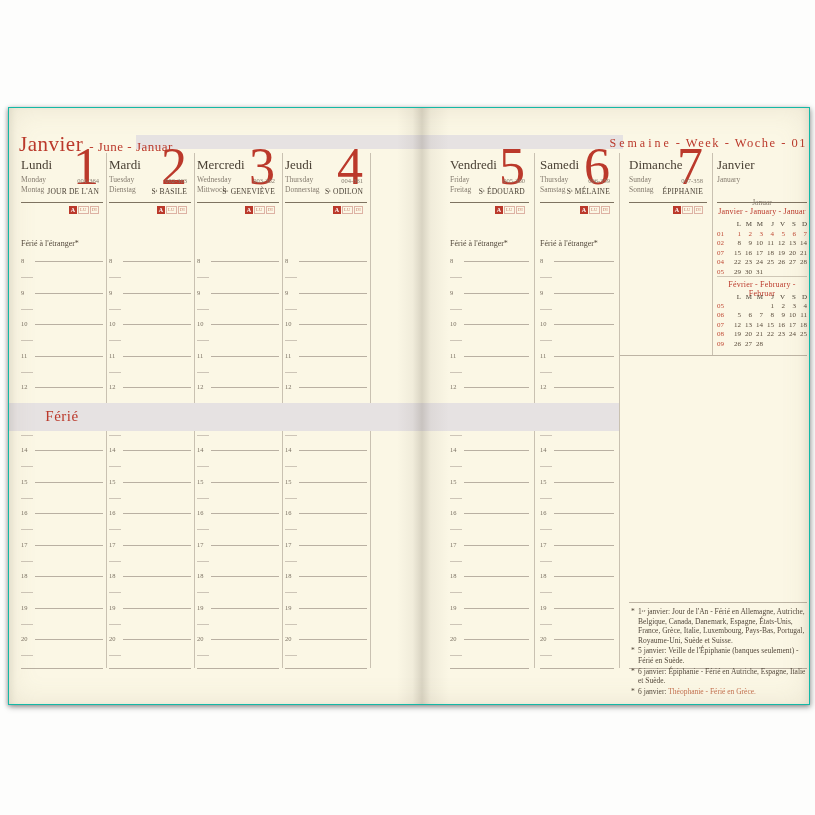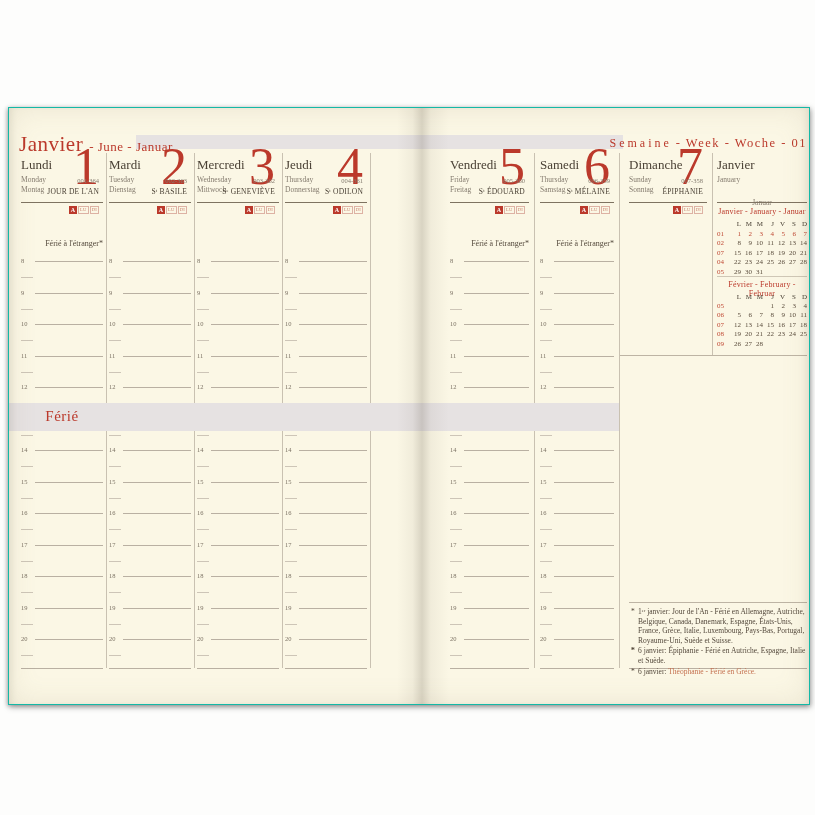--- a/index.html
+++ b/index.html
@@ -21,21 +21,21 @@
   .day-sub{font-size:7.5px;color:#857c6f;}
   .big-num{font-size:52px;line-height:1;color:#bb392b;text-align:right;}
   .day-count{font-size:6.5px;color:#857c6f;text-align:right;}
   .saint{font-size:7.5px;color:#4a4135;text-align:right;letter-spacing:.2px;}
   .underline{height:1px;background:#7e7361;}
   .icon-row{display:flex;justify-content:flex-end;gap:1px;align-items:center;}
   .icon-a{display:inline-block;width:8px;height:8px;background:#bb392b;color:#fff;
           font-size:6px;line-height:8px;text-align:center;font-weight:bold;}
   .icon-o{display:inline-block;height:6px;border:1px solid #ddb2a4;color:#c97f6b;
           font-size:4.5px;line-height:6px;padding:0 1px;letter-spacing:.3px;}
-  .foreign{font-size:8px;color:#54493c;text-align:right;}
+  .foreign{font-size:8px;color:#54493c;text-align:left;}
   .hour-lbl{font-size:6.5px;color:#7d7365;}
   .hr-line{height:1px;background:#b9b0a2;}
   .half-line{height:1px;background:#cdc5b7;}
   .divider{width:1px;background:#c9c1b1;}
   .rule{height:1px;background:#bdb4a4;}
   .ferie-lbl{font-size:15px;color:#bb392b;text-align:center;letter-spacing:.5px;}
   .mc-title{font-size:8px;color:#bb392b;text-align:center;letter-spacing:.2px;}
   .mc-row{display:flex;}
   .mc-wk{width:13px;font-size:7px;color:#c04a35;text-align:left;}
   .mc-cell{flex:1 1 0;font-size:7px;color:#5a4c3c;text-align:right;}
@@ -528,21 +528,21 @@
           <span class="mc-cell">27</span>
           <span class="mc-cell">28</span>
           <span class="mc-cell"></span>
           <span class="mc-cell"></span>
           <span class="mc-cell"></span>
           <span class="mc-cell"></span>
         </div>
         <div class="mc-div" style="position: absolute; left: 708px; top: 168px; width: 90px;"></div>
         <div class="footnotes" style="position: absolute; left: 622px; top: 499px; width: 176px;">
           <div class="fn-item"><span class="fn-star">*</span><span>1ᵉʳ janvier: Jour de l'An - Férié en Allemagne, Autriche, Belgique, Canada, Danemark, Espagne, États-Unis, France, Grèce, Italie, Luxembourg, Pays-Bas, Portugal, Royaume-Uni, Suède et Suisse. </span></div>
-          <div class="fn-item"><span class="fn-star">*</span></div>
+          <div class="fn-item"><span class="fn-star">*</span><span>5 janvier: Veille de l'Épiphanie (banques seulement) - Férié en Suède. </span></div>
           <div class="fn-item"><span class="fn-star">*</span><span>6 janvier: Épiphanie - Férié en Autriche, Espagne, Italie et Suède. </span></div>
           <div class="fn-item"><span class="fn-star">*</span><span>6 janvier: </span><span class="fn-light">Théophanie - Férié en Grèce.</span></div>
         </div>
       </div>
 
     <div class="abs gutter" style="left:388px;top:0;width:52px;height:596px;"></div>
     <div class="abs paper-shade"></div>
   </div>
 </div>
 

